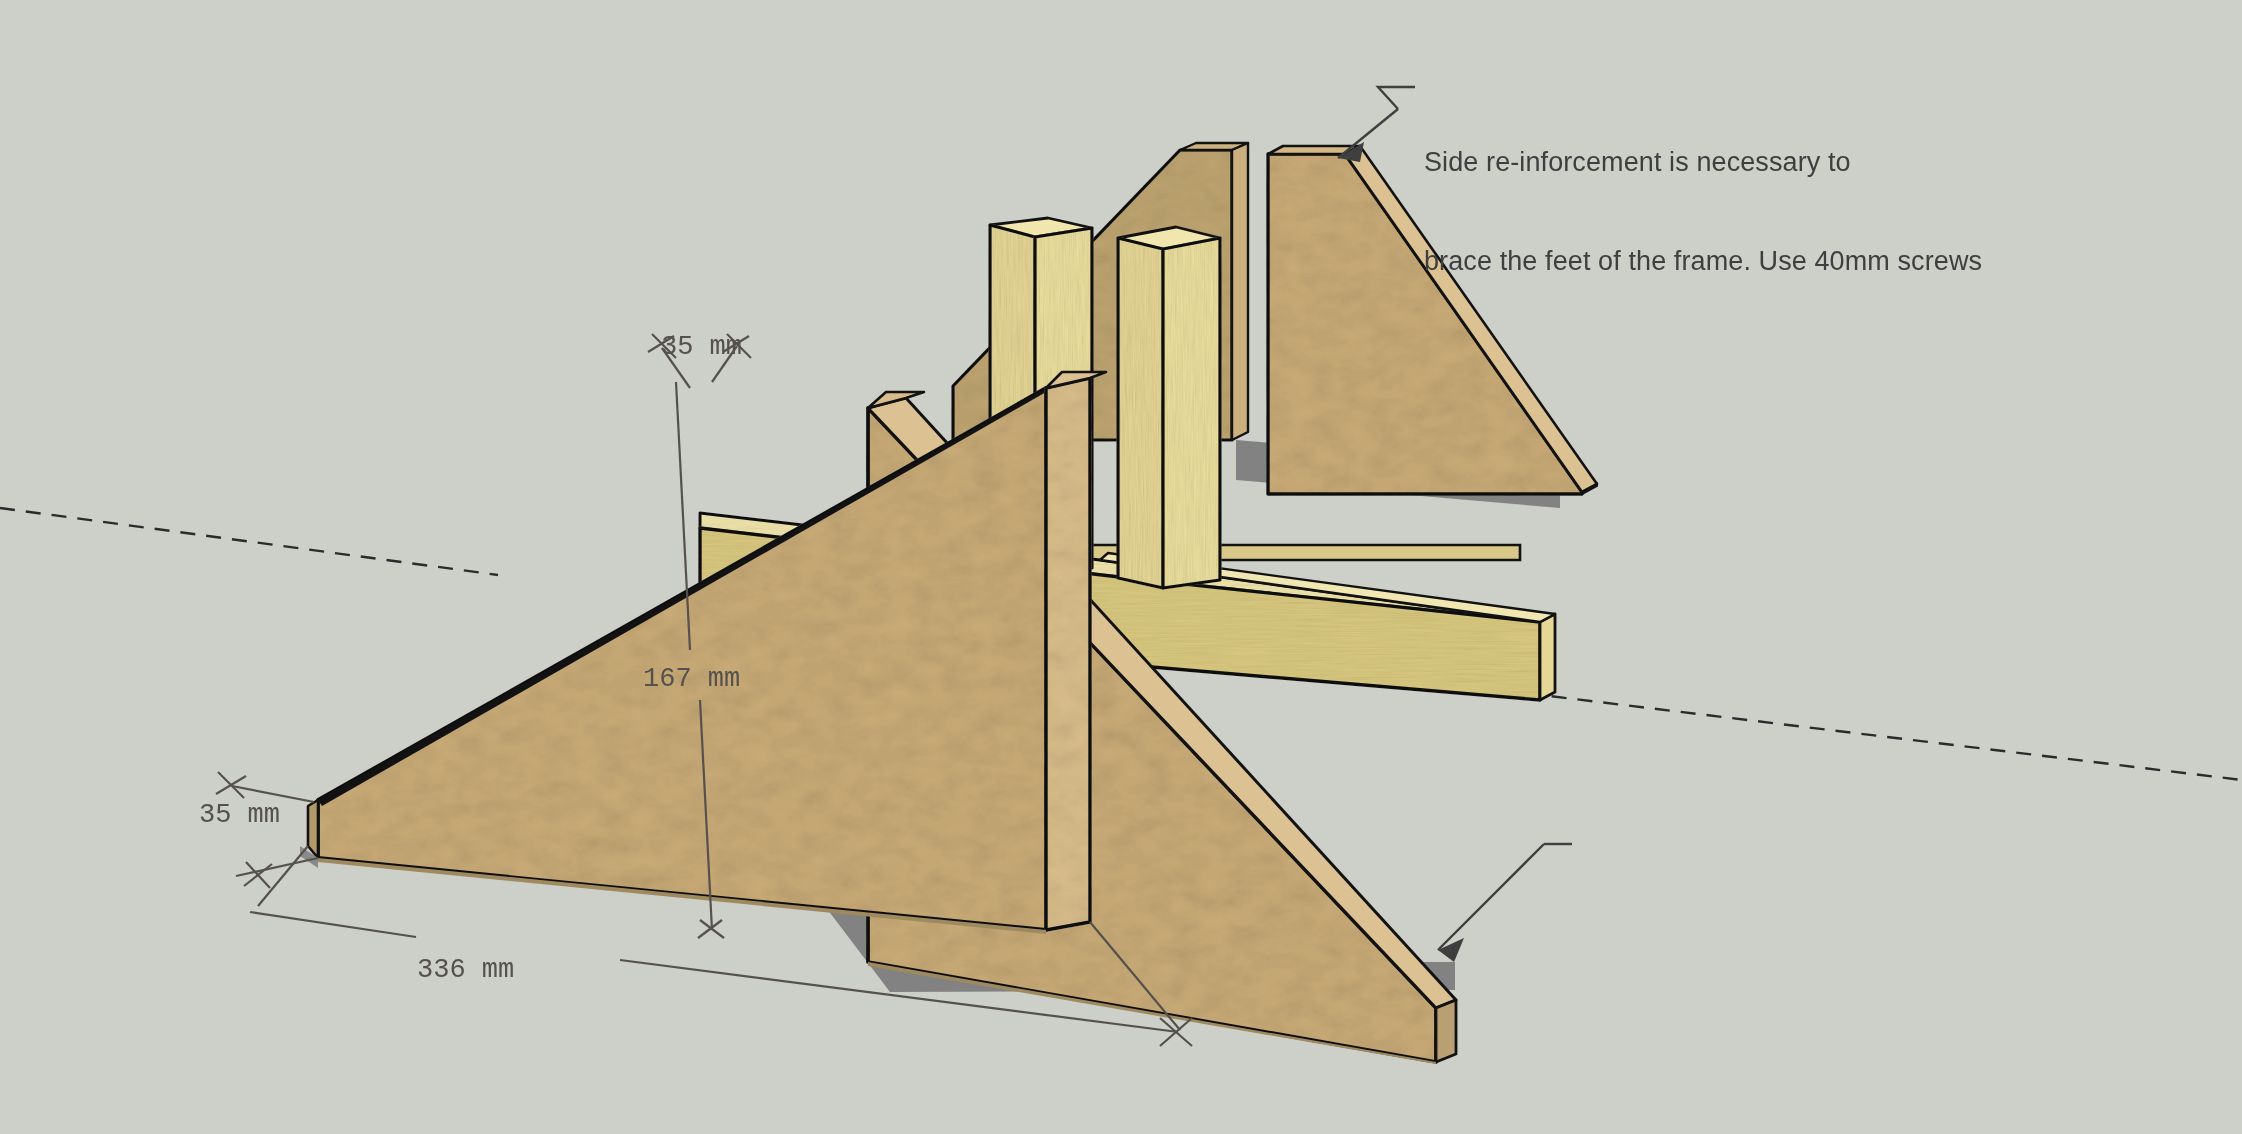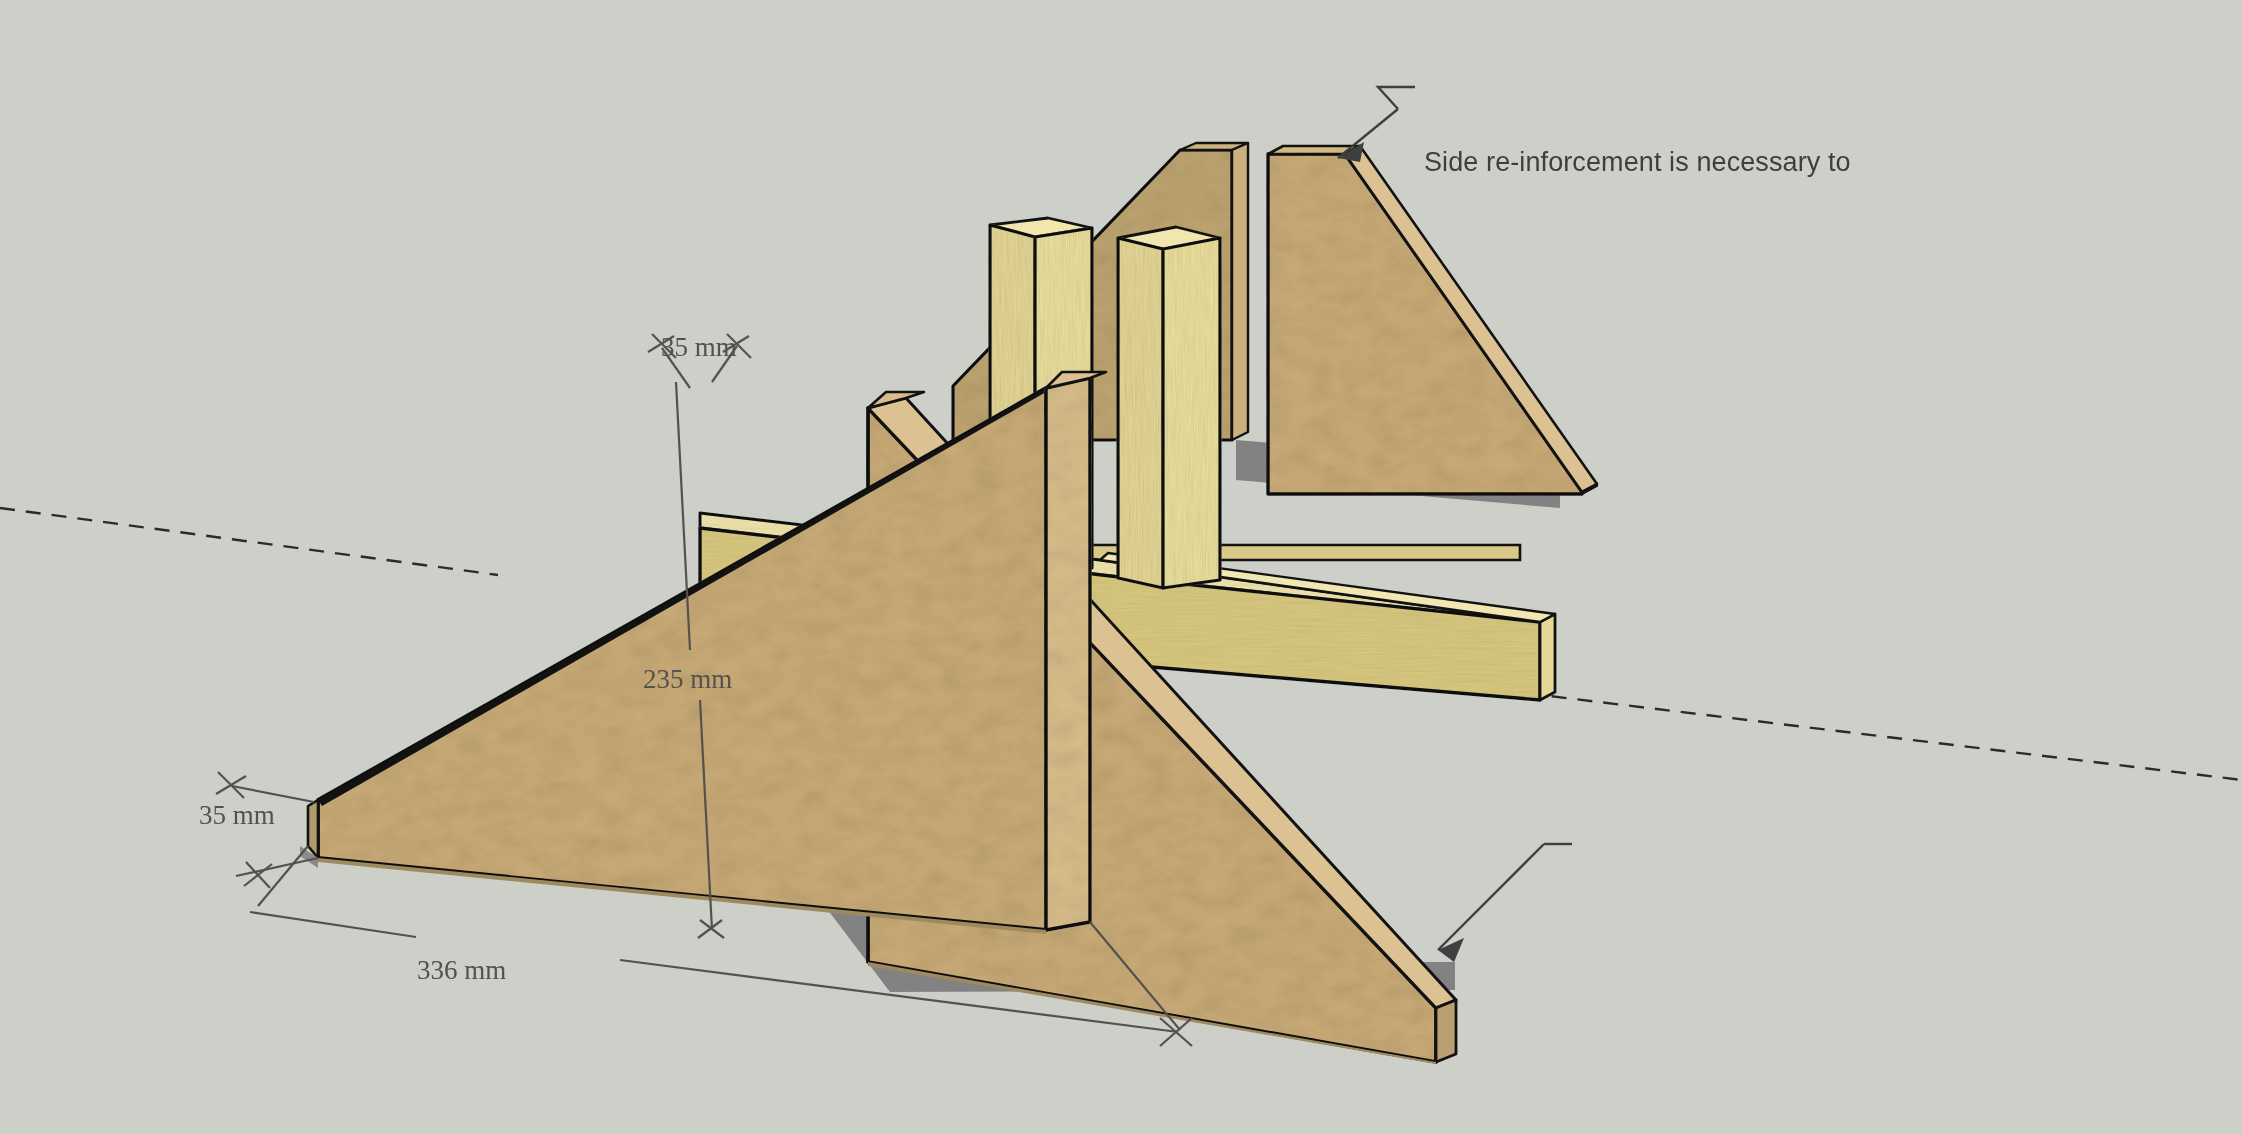--- a/index.html
+++ b/index.html
@@ -26,21 +26,21 @@
     color: #3f3f3f;
     font-family: "Liberation Sans", sans-serif;
     font-size: 27px;
     line-height: 1.22;
     white-space: pre;
     letter-spacing: 0.1px;
   }
   .dim {
     position: absolute;
     color: #55514c;
-    font-family: Liberation Serif, serif;
+    font-family: Liberation Mono, monospace;
     font-size: 27px;
     white-space: nowrap;
   }
   #anno-side {
     left: 1424px;
     top: 80px;
   }
   #anno-mdf {
     left: 1581px;
     top: 828px;
@@ -235,21 +235,22 @@
     <g stroke="#3f3f3f" stroke-width="2.4" fill="none">
       <path d="M 1544 844 L 1572 844"></path>
       <path d="M 1544 844 L 1438 950"></path>
       <polygon points="1438,950 1464,938 1454,962" fill="#3f3f3f" stroke="none"></polygon>
     </g>
 
   </svg>
 
   <div class="anno" id="anno-side">
     <div>Side re-inforcement is necessary to</div>
+    <div>brace the feet of the frame. Use 40mm screws</div>
   </div>
 
 
   <div class="dim" id="dim-top">35 mm</div>
-  <div class="dim" id="dim-height">235 mm</div>
+  <div class="dim" id="dim-height">167 mm</div>
   <div class="dim" id="dim-left">35 mm</div>
   <div class="dim" id="dim-bottom">336 mm</div>
 
 </div>
 
 </body></html>

